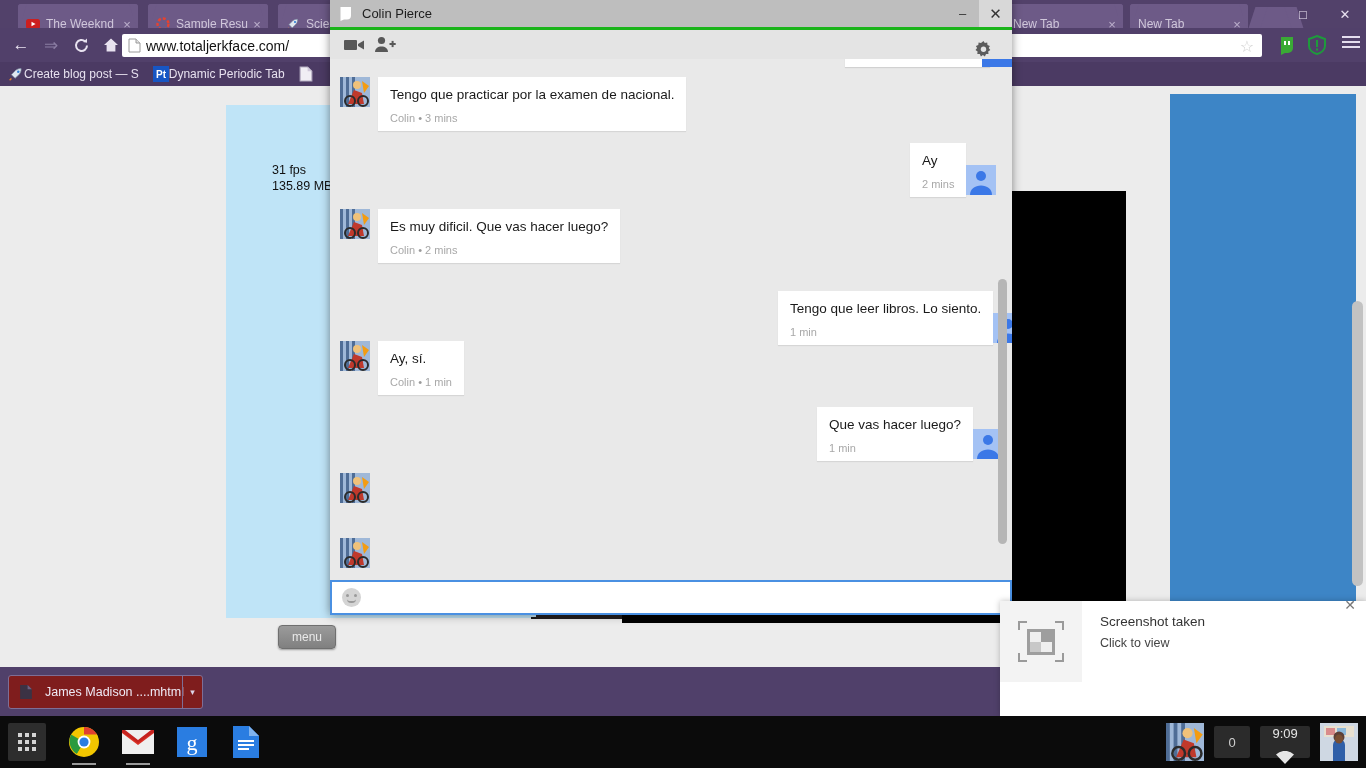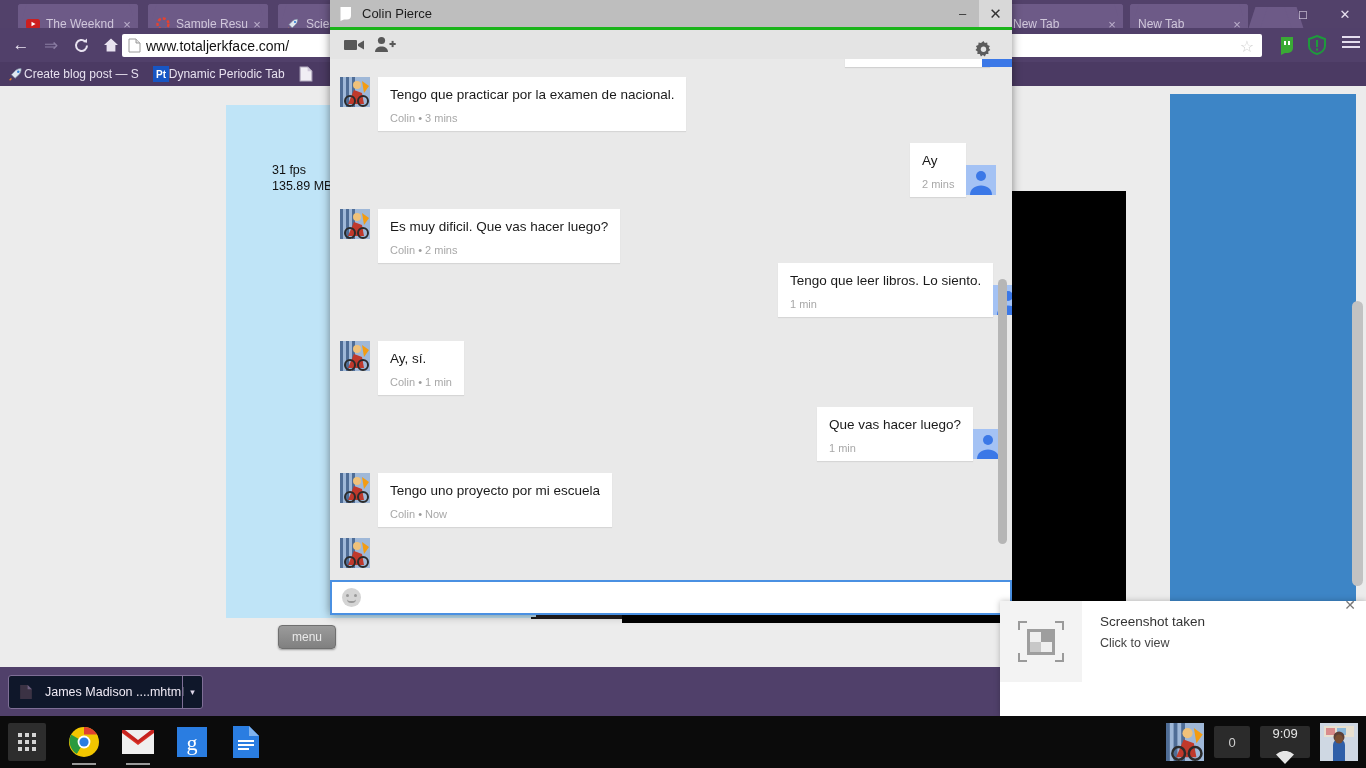--- a/index.html
+++ b/index.html
@@ -80,21 +80,21 @@
   .game-black { position: absolute; left: 436px; top: 105px; width: 504px; height: 432px; background: #000; }
   .game-bar { position:absolute; left: 350px; top: 513px; width: 90px; height: 20px; background:#231f20; }
   .page-right-blue { position: absolute; left: 984px; top: 8px; width: 186px; height: 524px; background: #3d85c6; }
   .page-scroll { position: absolute; right: 3px; top: 215px; width: 11px; height: 285px; background: #c2c2c2; border-radius: 6px; }
   .table-line { position:absolute; background:#1b1b1b; height:2px; }
 
   
   .shelf { position: absolute; left: 0; top: 667px; width: 1366px; height: 49px; background: #50406a; }
   .dl-item {
     position: absolute; left: 8px; top: 8px; height: 34px; width: 195px;
-    background: #0f172a; border: 1px solid #7e6e96; border-radius: 3px;
+    background: #7f1d1d; border: 1px solid #7e6e96; border-radius: 3px;
     display: flex; align-items: center; padding-left: 10px; color: #efeaf5; font-size: 12.5px;
   }
   .dl-item .dlico { width: 14px; height: 16px; margin-right: 12px; }
   .dl-caret { position: absolute; right: 0; top: 0; width: 20px; height: 32px; border-left: 1px solid #7e6e96; display:flex; align-items:center; justify-content:center; color:#ddd5e8; font-size:9px; }
 
   
   .chat { position: absolute; left: 330px; top: 0; width: 682px; height: 615px; background: #e9e9e9; box-shadow: 0 0 9px rgba(0,0,0,.45); }
   .chat-title { height: 27px; background: #bebebe; display: flex; align-items: center; padding-left: 8px; }
   .chat-title .qicon { width: 15px; height: 15px; margin-right: 9px; }
   .chat-title .ctext { font-size: 13px; color: #1d1d1d; flex: 1; }
@@ -428,21 +428,21 @@
         <div class="bubble" style="margin-left:8px;">
           <div class="btext">Es muy dificil. Que vas hacer luego?</div>
           <div class="bmeta">
             <span>Colin</span>
             <span class="dot">•</span>
             <span>2 mins</span>
           </div>
         </div>
       </div>
 
-      <div class="msg me" style="left:426px; top:204px;padding-left:22px;">
+      <div class="msg me" style="left:426px; top:232px;padding-left:22px;">
         <div class="bubble">
           <div class="btext">Tengo que leer libros. Lo siento.</div>
           <div class="bmeta">
             <span>1 min</span>
           </div>
         </div>
         <span class="av" style="margin-top:22px;">
           <svg width="30" height="30" viewBox="0 0 30 30">
               <rect width="30" height="30" fill="#a4c2f4"></rect>
               <circle cx="15" cy="11" r="5" fill="#3b78e7"></circle>
@@ -502,28 +502,20 @@
                 <rect x="6" y="0" width="3" height="30"></rect>
                 <rect x="12" y="0" width="3" height="30"></rect>
               </g>
               <circle cx="17" cy="8" r="4" fill="#f0c27a"></circle>
               <path d="M8 27 L14 13 L22 16 L24 27 Z" fill="#c0392b"></path>
               <circle cx="10" cy="24" r="5" fill="none" stroke="#2b2b2b" stroke-width="2"></circle>
               <circle cx="23" cy="24" r="5" fill="none" stroke="#2b2b2b" stroke-width="2"></circle>
               <path d="M22 4 l7 5 -5 7 z" fill="#f39c12"></path>
             </svg>
         </span>
-        <div class="bubble" style="margin-left:8px;">
-          <div class="btext">Tengo uno proyecto por mi escuela</div>
-          <div class="bmeta">
-            <span>Colin</span>
-            <span class="dot">•</span>
-            <span>Now</span>
-          </div>
-        </div>
       </div>
 
       <span class="last-av">
         <svg width="30" height="30" viewBox="0 0 30 30">
             <rect width="30" height="30" fill="#9fb8d8"></rect>
             <g fill="#4f6d96">
               <rect x="0" y="0" width="3" height="30"></rect>
               <rect x="6" y="0" width="3" height="30"></rect>
               <rect x="12" y="0" width="3" height="30"></rect>
             </g>

